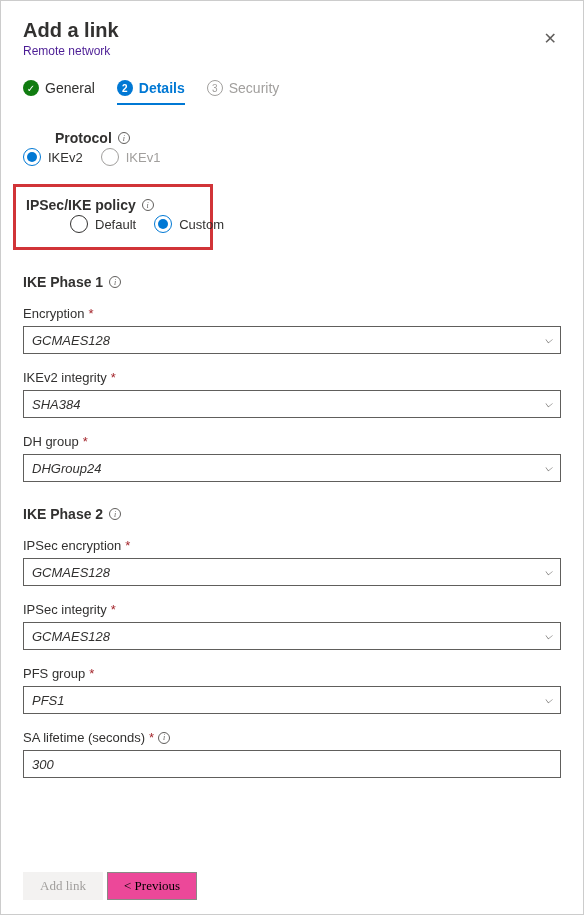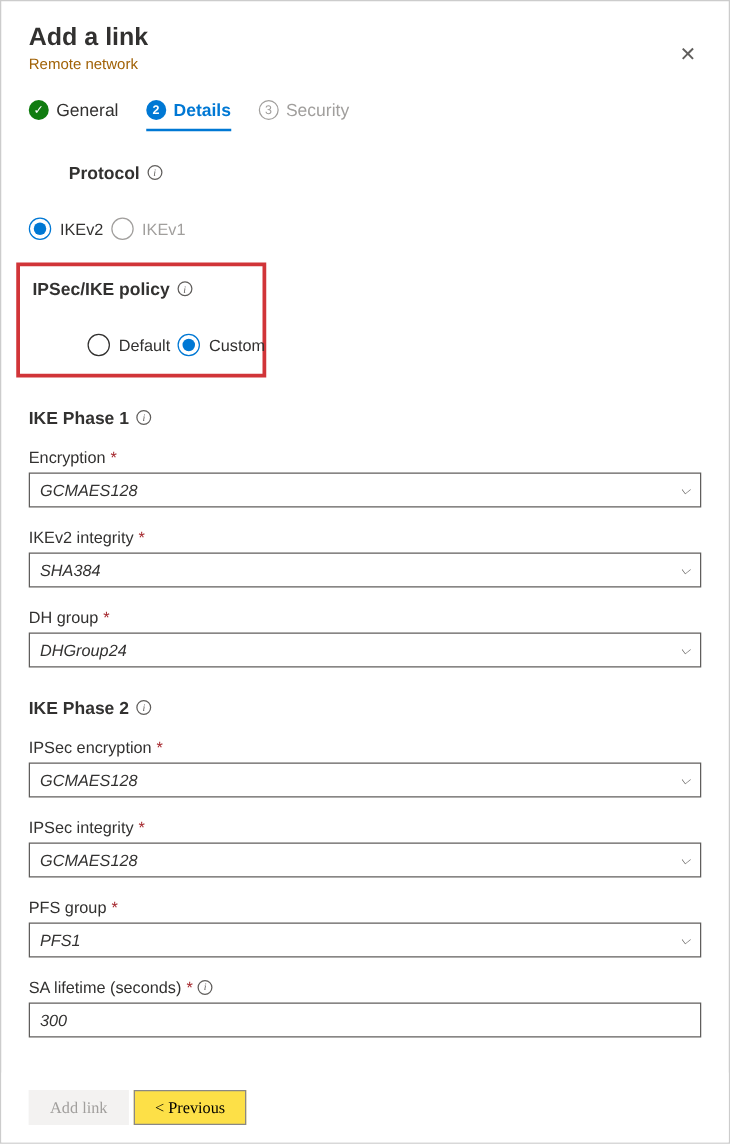--- a/index.html
+++ b/index.html
@@ -20,30 +20,30 @@
       flex-direction: column;
     }
     .panel {
       padding: 18px 22px 0 22px;
       flex: 1;
       overflow-y: auto;
     }
     .header-row {
       display: flex;
       justify-content: space-between;
-      align-items: flex-end;
+      align-items: center;
     }
     .title {
       font-size: 20px;
       font-weight: 600;
       color: #323130;
     }
     .subtitle {
       font-size: 12px;
-      color: #a16207;
+      color: #4c1d95;
       margin-top: 2px;
     }
     .close-btn {
       font-size: 16px;
       color: #605e5c;
       cursor: pointer;
       background: none;
       border: none;
       padding: 4px;
     }
@@ -134,22 +134,22 @@
       border-radius: 50%;
       font-size: 8px;
       color: #605e5c;
       font-style: italic;
       font-family: serif;
       cursor: pointer;
       font-weight: normal;
     }
     .radio-group {
       display: flex;
-      gap: 6px;
-      margin-top: 28px;
+      gap: 18px;
+      margin-top: 2px;
     }
     .radio-option {
       display: flex;
       align-items: center;
       gap: 7px;
       cursor: pointer;
       font-size: 13px;
     }
     .radio-circle {
       width: 18px;
@@ -240,21 +240,21 @@
       display: flex;
       gap: 4px;
       background: #fff;
       font-family: Liberation Serif, serif;
     }
     .btn {
       padding: 5px 16px;
       font-size: 13px;
       font-family: inherit;
       border: 1px solid #8a8886;
-      background: #fde047;
+      background: #ec4899;
       cursor: pointer;
       min-width: 80px;
       height: 28px;
     }
     .btn.disabled {
       background: #f3f2f1;
       color: #a19f9d;
       border-color: #f3f2f1;
       cursor: default;
     }

